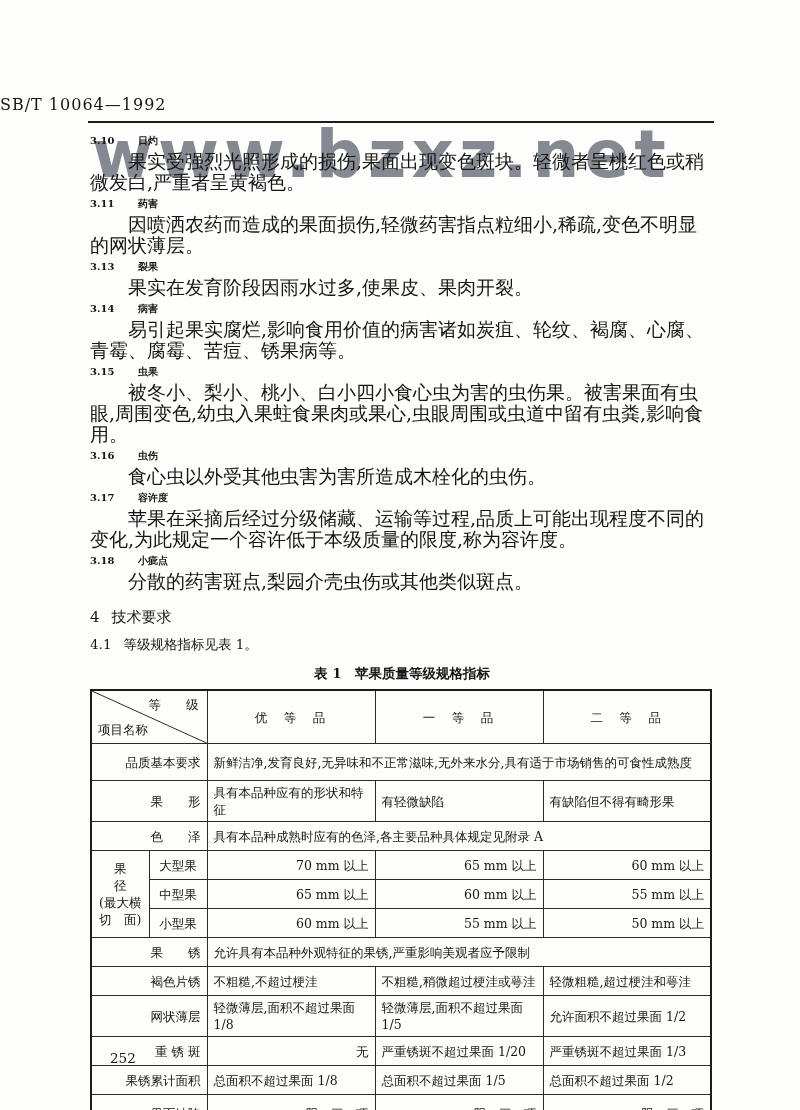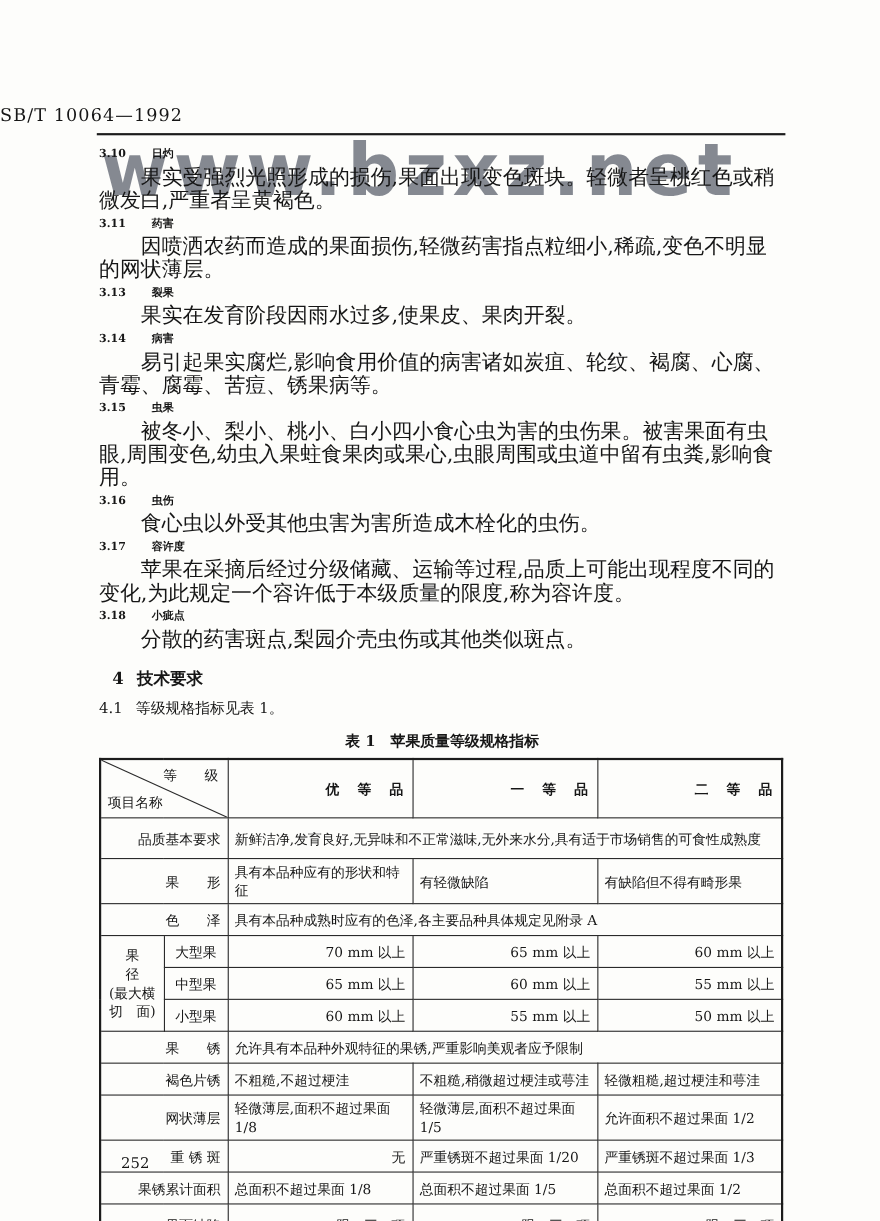--- a/index.html
+++ b/index.html
@@ -20,35 +20,35 @@
   }
   .header-rule{
     position:absolute;top:121px;left:88px;width:626px;height:0;
     border-top:2px solid #1c1c1c;z-index:2;
   }
   .content{position:absolute;top:130px;left:90px;width:624px;z-index:2;}
   .section{margin:0;}
   .sec-head{font-weight:bold;font-size:10px;line-height:21px;}
   .sec-head .num{display:inline-block;min-width:38px;margin-right:10px;}
   .sec-body{margin:0;font-size:19px;line-height:21px;text-indent:2em;}
-  .chapter{margin:14px 12px 6px;font-size:15px;font-weight:bold;line-height:22px;}
+  .chapter{margin:14px 0 6px;font-size:15px;font-weight:normal;line-height:22px;}
   .chapter .num{margin-right:12px;}
   .clause{margin:4px 0 10px;font-size:13.5px;line-height:21px;}
   .clause .num{margin-right:12px;text-align:center;}
   .table-caption{margin:2px 0 6px;text-align:center;font-weight:bold;font-size:13.5px;}
   table.spec{
     width:622px;border-collapse:collapse;table-layout:fixed;
     font-size:12.5px;line-height:17px;
     border:2px solid #1c1c1c;
   }
   table.spec td{border:1px solid #2a2a2a;padding:3px 6px;vertical-align:middle;}
   td.lbl{text-align:right;white-space:pre-line;}
   td.c{text-align:right;}
   td.l{text-align:left;}
-  td.hdr{text-align:right;font-weight:bold;letter-spacing:2px;}
+  td.hdr{text-align:center;font-weight:normal;letter-spacing:2px;}
   td.outer{border-right:none;text-align:center;white-space:pre-line;}
   td.sub{border-left:none;text-align:center;}
   .corner{position:relative;padding:0;height:46px;}
   .corner svg{position:absolute;inset:0;width:100%;height:100%;}
   .corner .top{position:absolute;top:5px;right:8px;font-size:12.5px;}
   .corner .bot{position:absolute;bottom:5px;left:6px;font-size:12.5px;}
   .page-number{position:absolute;left:110px;top:1050px;font-size:13.5px;z-index:2;}
   .row-tall td{height:30px;}
   .row-base td{height:22px;}
 </style>

